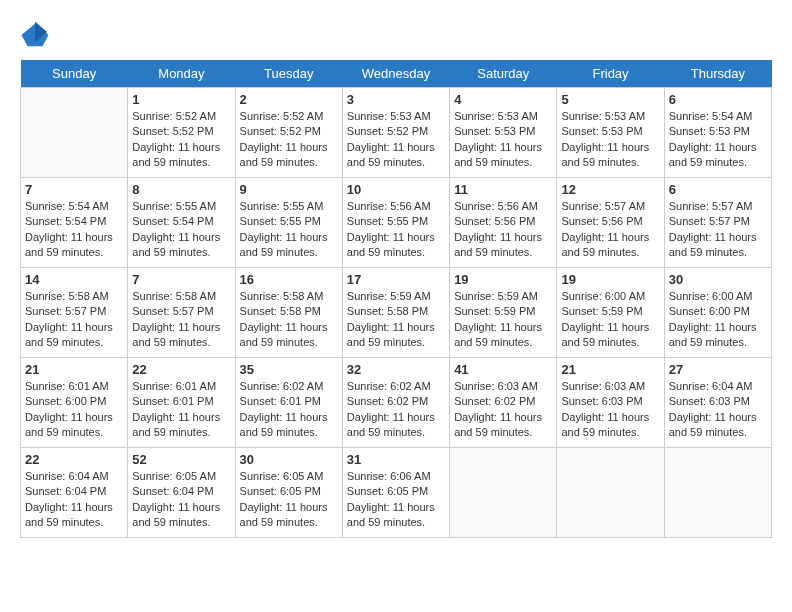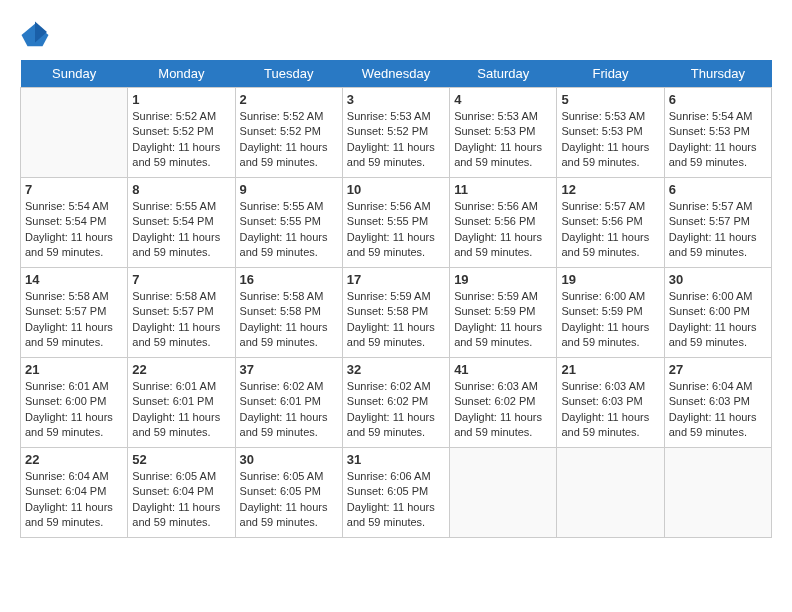--- a/index.html
+++ b/index.html
@@ -206,21 +206,21 @@
       <tr>
         <td>
           <span class="day-number">21</span>
           <div class="day-info">Sunrise: 6:01 AM<br>Sunset: 6:00 PM<br>Daylight: 11 hours and 59 minutes.</div>
         </td>
         <td>
           <span class="day-number">22</span>
           <div class="day-info">Sunrise: 6:01 AM<br>Sunset: 6:01 PM<br>Daylight: 11 hours and 59 minutes.</div>
         </td>
         <td>
-          <span class="day-number">37</span>
+          <span class="day-number">35</span>
           <div class="day-info">Sunrise: 6:02 AM<br>Sunset: 6:01 PM<br>Daylight: 11 hours and 59 minutes.</div>
         </td>
         <td>
           <span class="day-number">32</span>
           <div class="day-info">Sunrise: 6:02 AM<br>Sunset: 6:02 PM<br>Daylight: 11 hours and 59 minutes.</div>
         </td>
         <td>
           <span class="day-number">41</span>
           <div class="day-info">Sunrise: 6:03 AM<br>Sunset: 6:02 PM<br>Daylight: 11 hours and 59 minutes.</div>
         </td>

